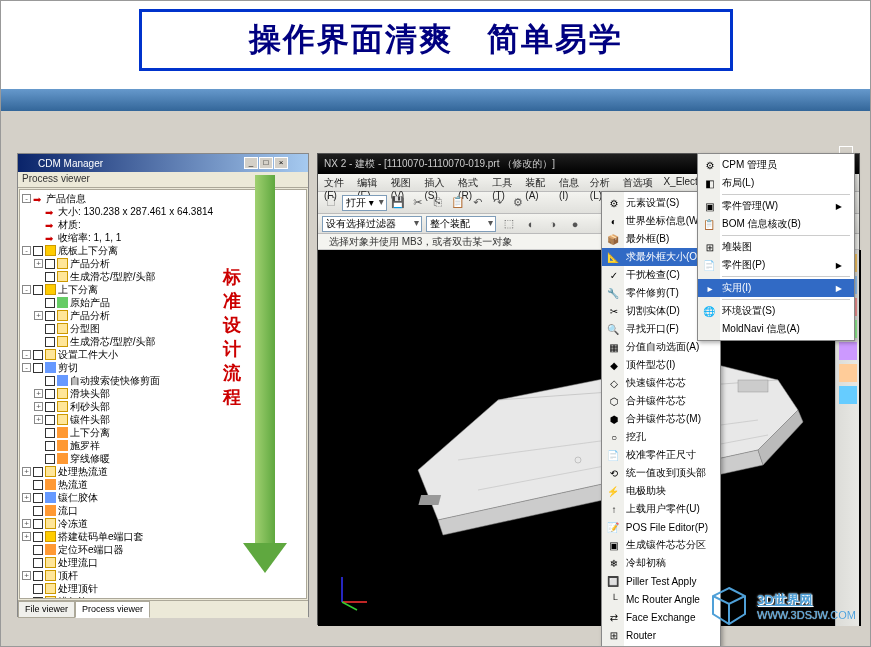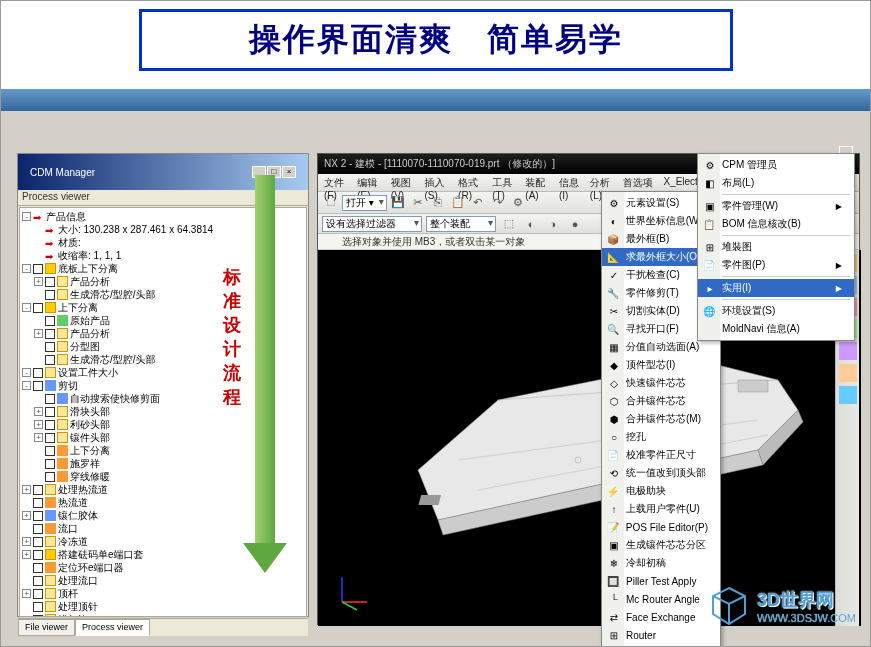--- a/index.html
+++ b/index.html
@@ -2,21 +2,21 @@
 <html><head>
 <meta charset="utf-8">
 <style>
 * { margin: 0; padding: 0; box-sizing: border-box; font-family: "Microsoft YaHei", SimSun, Arial, sans-serif; }
 body { width: 871px; height: 647px; background: #fff; position: relative; overflow: hidden; border: 1px solid #999; }
 .banner { position: absolute; top: 8px; left: 138px; width: 594px; height: 62px; background: #fff; border: 3px solid #0033cc; display: flex; align-items: center; justify-content: center; }
 .banner-text { font-size: 32px; font-weight: bold; color: #000080; letter-spacing: 2px; }
 .blue-bar { position: absolute; top: 88px; left: 0; width: 100%; height: 22px; background: linear-gradient(to bottom, #6699cc, #336699); }
 .gray-area { position: absolute; top: 110px; left: 0; width: 100%; height: 537px; background: #d4d0c8; }
 .left-panel { position: absolute; top: 152px; left: 16px; width: 292px; height: 464px; background: #ece9d8; border: 1px solid #888; }
-.left-titlebar { height: 36px; background: linear-gradient(to right, #0a246a, #a6caf0); color: #fff; font-size: 10px; padding: 2px 12px; display: flex; align-items: center; }
+.left-titlebar { height: 18px; background: linear-gradient(to right, #0a246a, #a6caf0); color: #fff; font-size: 10px; padding: 2px 20px; display: flex; align-items: center; }
 .left-titlebar .win-btns { margin-left: auto; display: flex; gap: 1px; }
 .win-btn { width: 14px; height: 12px; background: #d4d0c8; border: 1px solid #fff; font-size: 8px; text-align: center; line-height: 10px; color: #000; }
 .proc-header { height: 16px; background: #ece9d8; border-bottom: 1px solid #aca899; font-size: 10px; padding: 1px 4px; color: #333; }
 .tree-container { height: 410px; overflow: hidden; background: #fff; border: 1px solid #aca899; margin: 1px; padding: 2px; font-size: 10px; line-height: 13px; position: relative; }
 .tree-item { white-space: nowrap; display: flex; align-items: center; height: 13px; }
 .tree-item .indent { display: inline-block; }
 .expander { display: inline-block; width: 9px; height: 9px; border: 1px solid #888; font-size: 8px; text-align: center; line-height: 7px; margin-right: 2px; color: #555; }
 .checkbox { display: inline-block; width: 10px; height: 10px; border: 1px solid #333; margin-right: 2px; }
 .tree-icon { display: inline-block; width: 11px; height: 11px; margin-right: 2px; }
 .icon-red-arrow { color: #cc0000; font-size: 10px; }
@@ -39,37 +39,37 @@
 .nx-title-text { flex: 1; white-space: nowrap; overflow: hidden; }
 .siemens { color: #fff; font-weight: bold; margin-right: 30px; }
 .nx-menubar { height: 18px; background: linear-gradient(to bottom, #f4f4f0, #e0e0dc); font-size: 10px; padding: 2px 4px; display: flex; gap: 6px; color: #222; border-bottom: 1px solid #bbb; }
 .nx-menubar .menu-item { padding: 0 2px; cursor: default; }
 .nx-menubar .menu-item.open { background: #316ac5; color: #fff; }
 .nx-toolbar { height: 22px; background: linear-gradient(to bottom, #f4f4f0, #e0e0dc); border-bottom: 1px solid #bbb; display: flex; align-items: center; padding: 0 4px; gap: 2px; }
 .tb-btn { width: 18px; height: 18px; display: flex; align-items: center; justify-content: center; font-size: 11px; color: #555; }
 .nx-toolbar2 { height: 20px; background: linear-gradient(to bottom, #f4f4f0, #e0e0dc); border-bottom: 1px solid #bbb; display: flex; align-items: center; padding: 0 4px; gap: 4px; font-size: 10px; }
 .dropdown { height: 16px; border: 1px solid #7f9db9; background: #fff; padding: 0 12px 0 3px; font-size: 10px; position: relative; }
 .dropdown::after { content: "▾"; position: absolute; right: 2px; top: 0; color: #555; }
-.nx-status { height: 16px; background: #f4f4f0; border-bottom: 1px solid #ccc; font-size: 10px; padding: 1px 24px; color: #333; }
+.nx-status { height: 16px; background: #f4f4f0; border-bottom: 1px solid #ccc; font-size: 10px; padding: 1px 11px; color: #333; }
 .nx-viewport { position: absolute; top: 96px; left: 0; width: 543px; height: 376px; background: #000; }
 .model-3d { position: absolute; top: 70px; left: 60px; width: 440px; height: 240px; }
 .axis-indicator { position: absolute; bottom: 14px; left: 14px; width: 40px; height: 40px; }
 .side-toolbar { position: absolute; top: 96px; right: 0; width: 24px; height: 376px; background: linear-gradient(to left, #e8e8e4, #dcdcd8); border-left: 1px solid #bbb; display: flex; flex-direction: column; align-items: center; padding-top: 4px; gap: 4px; }
 .side-btn { width: 18px; height: 18px; }
 .context-menu { position: absolute; background: linear-gradient(to right, #f0f0ec 0, #f0f0ec 22px, #fff 22px, #fff 100%); border: 1px solid #888; box-shadow: 2px 2px 4px rgba(0,0,0,0.3); font-size: 10px; padding: 2px 0; }
 .ctx-item { height: 18px; display: flex; align-items: center; padding: 0 12px 0 4px; white-space: nowrap; cursor: default; }
 .ctx-item.hl { background: #316ac5; color: #fff; }
 .ctx-item .ctx-icon { width: 16px; height: 14px; margin-right: 4px; display: inline-flex; align-items: center; justify-content: center; font-size: 10px; }
 .ctx-item .arrow-r { margin-left: auto; font-size: 8px; }
 .ctx-sep { height: 1px; background: #ccc; margin: 2px 4px 2px 24px; }
 .menu1 { top: 190px; left: 600px; width: 120px; z-index: 10; }
 .menu2 { top: 152px; left: 696px; width: 158px; z-index: 11; }
 .watermark { position: absolute; bottom: 18px; right: 14px; z-index: 20; display: flex; align-items: center; gap: 6px; }
 .wm-cube { width: 44px; height: 44px; position: relative; }
-.wm-text { color: #4fa0d8; font-size: 18px; font-weight: bold; text-shadow: 0 0 2px #fff, 1px 1px 0 #fff; }
+.wm-text { color: #4fa0d8; font-size: 13px; font-weight: bold; text-shadow: 0 0 2px #fff, 1px 1px 0 #fff; text-decoration: underline; }
 .wm-url { color: #4fa0d8; font-size: 11px; text-shadow: 0 0 1px #fff; }
 </style>
 </head>
 <body>
 
 <div class="banner">
   <span class="banner-text">操作界面清爽　简单易学</span>
 </div>
 <div class="blue-bar"></div>
 <div class="gray-area"></div>

